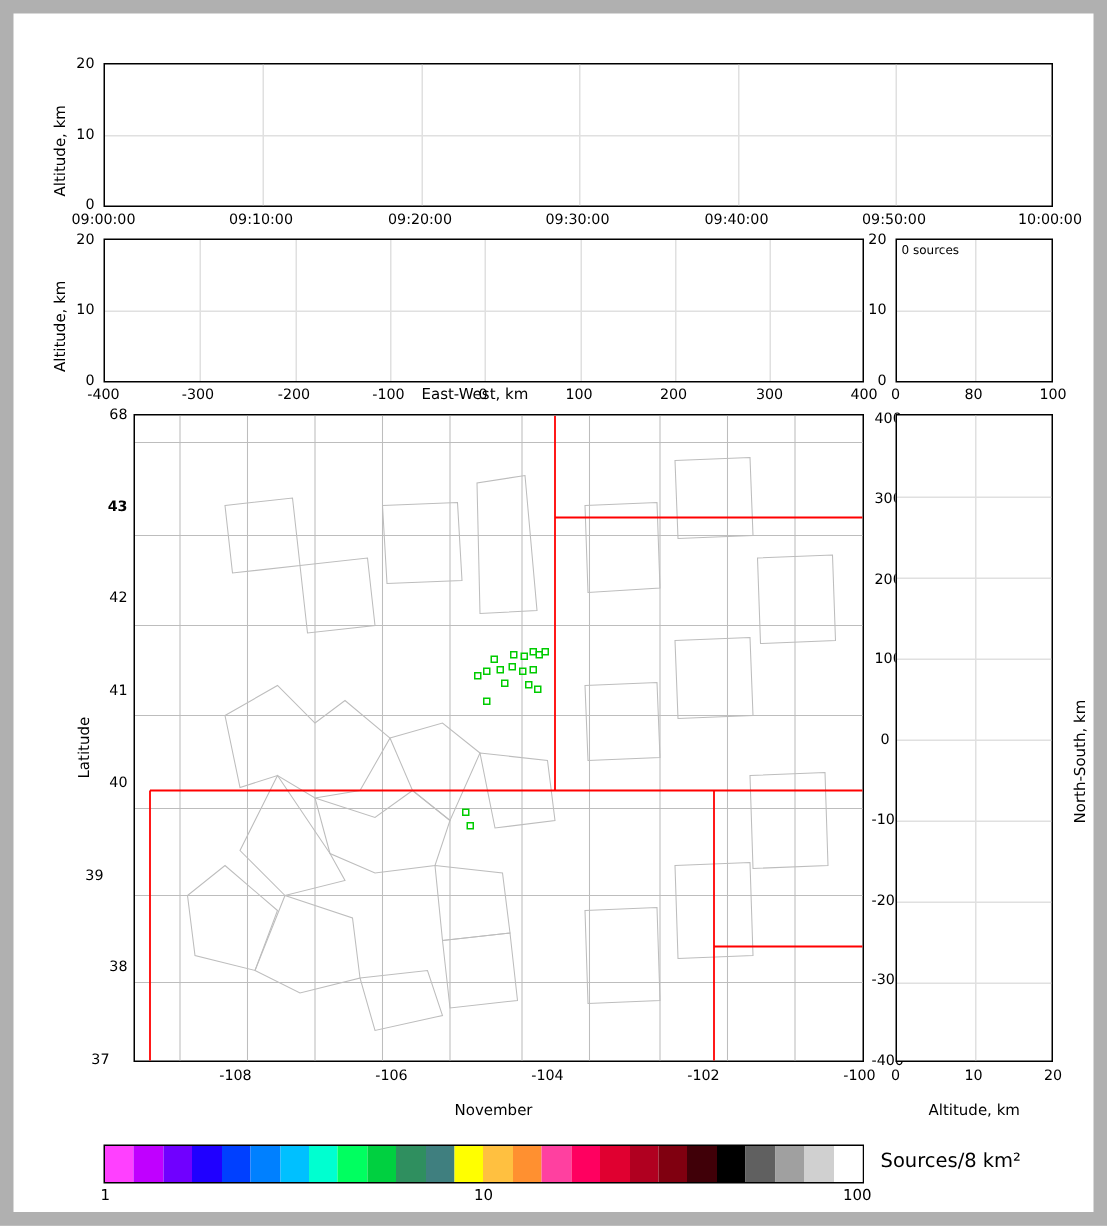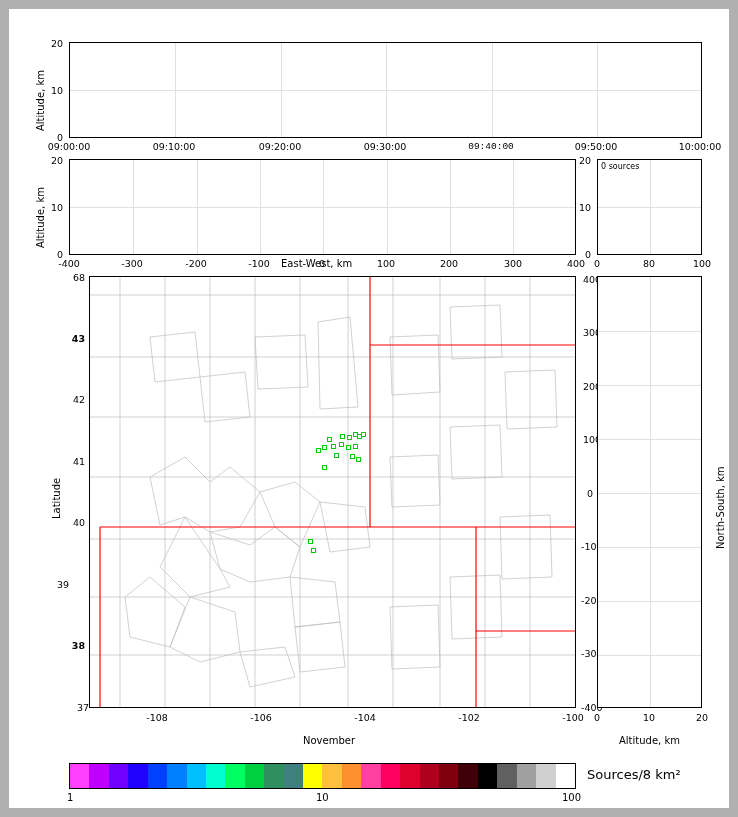--- a/index.html
+++ b/index.html
@@ -112,21 +112,21 @@
       <div class="gridline-v" style="left:527px;"></div>
     </div>
     <div class="tick-label tick-y" style="left:32px; top:128px; width:22px;">0</div>
     <div class="tick-label tick-y" style="left:32px; top:81px; width:22px;">10</div>
     <div class="tick-label tick-y" style="left:32px; top:34px; width:22px;">20</div>
     <div class="axis-title rot" style="left:26px; top:122px;">Altitude, km</div>
     <div class="tick-label tick-x" style="left:60px; top:132px;">09:00:00</div>
     <div class="tick-label tick-x" style="left:165px; top:132px;">09:10:00</div>
     <div class="tick-label tick-x" style="left:271px; top:132px;">09:20:00</div>
     <div class="tick-label tick-x" style="left:376px; top:132px;">09:30:00</div>
-    <div class="tick-label tick-x" style="left:482px; top:132px;font-family:Liberation Mono, monospace;">09:40:00</div>
+    <div class="tick-label tick-x" style="left:482px; top:132px;">09:40:00</div>
     <div class="tick-label tick-x" style="left:587px; top:132px;">09:50:00</div>
     <div class="tick-label tick-x" style="left:691px; top:132px;">10:00:00</div>
 
     <div class="axes" id="ax-ew" style="left:60px; top:150px; width:507px; height:96px;">
       <div class="gridline-h" style="top:47px;"></div>
       <div class="gridline-v" style="left:63px;"></div>
       <div class="gridline-v" style="left:127px;"></div>
       <div class="gridline-v" style="left:190px;"></div>
       <div class="gridline-v" style="left:253px;"></div>
       <div class="gridline-v" style="left:317px;"></div>
@@ -230,22 +230,22 @@
       <div class="src-pt" style="left:263px; top:167px;"></div>
       <div class="src-pt" style="left:226px; top:171px;"></div>
       <div class="src-pt" style="left:244px; top:176px;"></div>
       <div class="src-pt" style="left:260px; top:177px;"></div>
       <div class="src-pt" style="left:266px; top:180px;"></div>
       <div class="src-pt" style="left:232px; top:188px;"></div>
       <div class="src-pt" style="left:218px; top:262px;"></div>
       <div class="src-pt" style="left:221px; top:271px;"></div>
     </div>
 
-    <div class="tick-label tick-y" style="left:56px; top:698px; width:24px;">37</div>
-    <div class="tick-label tick-y" style="left:52px; top:636px; width:24px;font-weight:bold;">38</div>
+    <div class="tick-label tick-y" style="left:40px; top:698px; width:24px;">37</div>
+    <div class="tick-label tick-y" style="left:52px; top:636px; width:24px;">38</div>
     <div class="tick-label tick-y" style="left:36px; top:575px; width:24px;">39</div>
     <div class="tick-label tick-y" style="left:52px; top:513px; width:24px;">40</div>
     <div class="tick-label tick-y" style="left:52px; top:452px; width:24px;">41</div>
     <div class="tick-label tick-y" style="left:52px; top:390px; width:24px;">42</div>
     <div class="tick-label tick-y" style="left:52px; top:329px; width:24px;font-weight:bold;">43</div>
     <div class="tick-label tick-y" style="left:52px; top:268px; width:24px;">68</div>
     <div class="axis-title rot" style="left:42px; top:510px;">Latitude</div>
 
     <div class="tick-label tick-x" style="left:148px; top:703px;">-108</div>
     <div class="tick-label tick-x" style="left:252px; top:703px;">-106</div>

